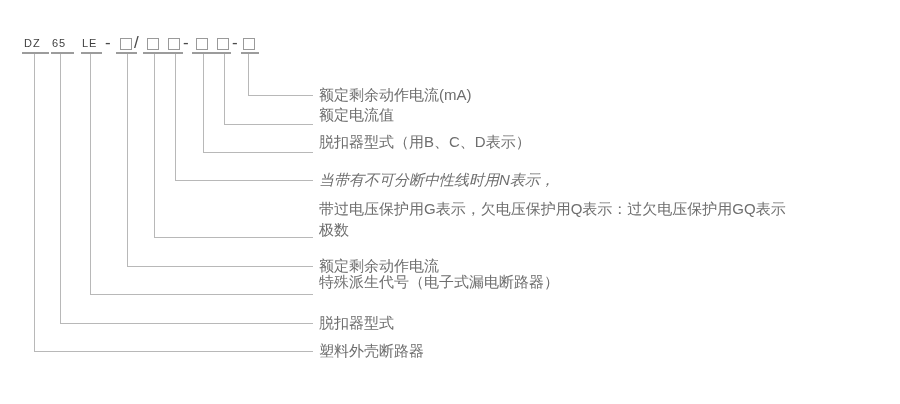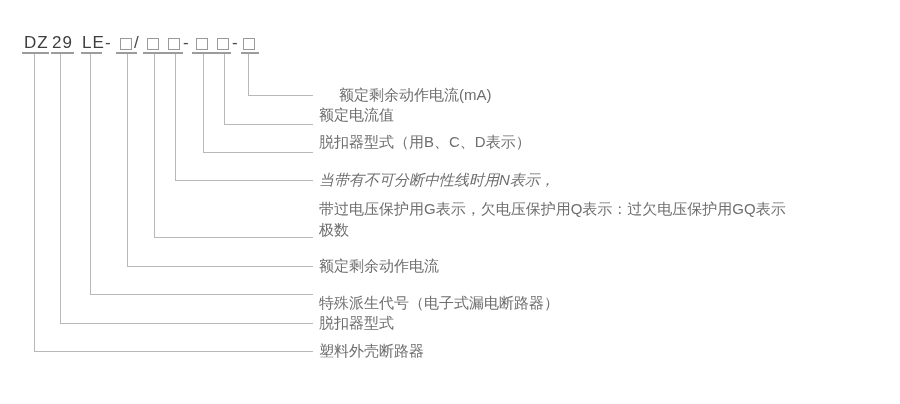--- a/index.html
+++ b/index.html
@@ -15,21 +15,21 @@
   .canvas {
     position: relative;
     width: 900px;
     height: 404px;
     background: #ffffff;
     overflow: hidden;
   }
   .code-text {
     position: absolute;
     top: 33px;
-    font-size: 17px;
+    font-size: 11px;
     line-height: 20px;
     color: #3f3f3f;
     letter-spacing: 1px;
     white-space: nowrap;
   }
   .code-sep {
     position: absolute;
     top: 33px;
     font-size: 17px;
     line-height: 20px;
@@ -69,21 +69,21 @@
     color: #6e6e6e;
     white-space: nowrap;
   }
 </style>
 </head>
 <body>
 
 <div class="canvas">
   <div id="code-row">
       <div class="code-text" style="left: 24px;">DZ</div>
-      <div class="code-text" style="left: 52px;">29</div>
+      <div class="code-text" style="left: 52px;">65</div>
       <div class="code-text" style="left: 82px;">LE</div>
       <div class="code-sep" style="left: 105px;">-</div>
       <div class="ph-box" style="left: 120px;"></div>
       <div class="code-sep" style="left: 134px;">/</div>
       <div class="ph-box" style="left: 147px;"></div>
       <div class="ph-box" style="left: 168px;"></div>
       <div class="code-sep" style="left: 183px;">-</div>
       <div class="ph-box" style="left: 196px;"></div>
       <div class="ph-box" style="left: 217px;"></div>
       <div class="code-sep" style="left: 232px;">-</div>
@@ -110,24 +110,24 @@
       <div class="vline" style="left: 175px; height: 127px;"></div>
       <div class="hline" style="left: 175px; top: 180px; width: 138px;"></div>
       <div class="vline" style="left: 203px; height: 99px;"></div>
       <div class="hline" style="left: 203px; top: 152px; width: 110px;"></div>
       <div class="vline" style="left: 224px; height: 71px;"></div>
       <div class="hline" style="left: 224px; top: 124px; width: 89px;"></div>
       <div class="vline" style="left: 248px; height: 42px;"></div>
       <div class="hline" style="left: 248px; top: 95px; width: 65px;"></div>
     </div>
   <div id="labels">
-      <div class="label" style="top: 85px; margin-left: 20px;">额定剩余动作电流(mA)</div>
+      <div class="label" style="top: 85px;">额定剩余动作电流(mA)</div>
       <div class="label" style="top: 105px;">额定电流值</div>
       <div class="label" style="top: 132px;">脱扣器型式（用B、C、D表示）</div>
       <div class="label" style="top: 170px; font-style: italic;">当带有不可分断中性线时用N表示，</div>
       <div class="label" style="top: 199px;">带过电压保护用G表示，欠电压保护用Q表示：过欠电压保护用GQ表示</div>
       <div class="label" style="top: 220px;">极数</div>
       <div class="label" style="top: 256px;">额定剩余动作电流</div>
-      <div class="label" style="top: 293px; font-family: Liberation Serif, serif;">特殊派生代号（电子式漏电断路器）</div>
+      <div class="label" style="top: 272px; font-family: Liberation Serif, serif;">特殊派生代号（电子式漏电断路器）</div>
       <div class="label" style="top: 313px;">脱扣器型式</div>
       <div class="label" style="top: 341px;">塑料外壳断路器</div>
     </div>
 </div>
 
 </body></html>

